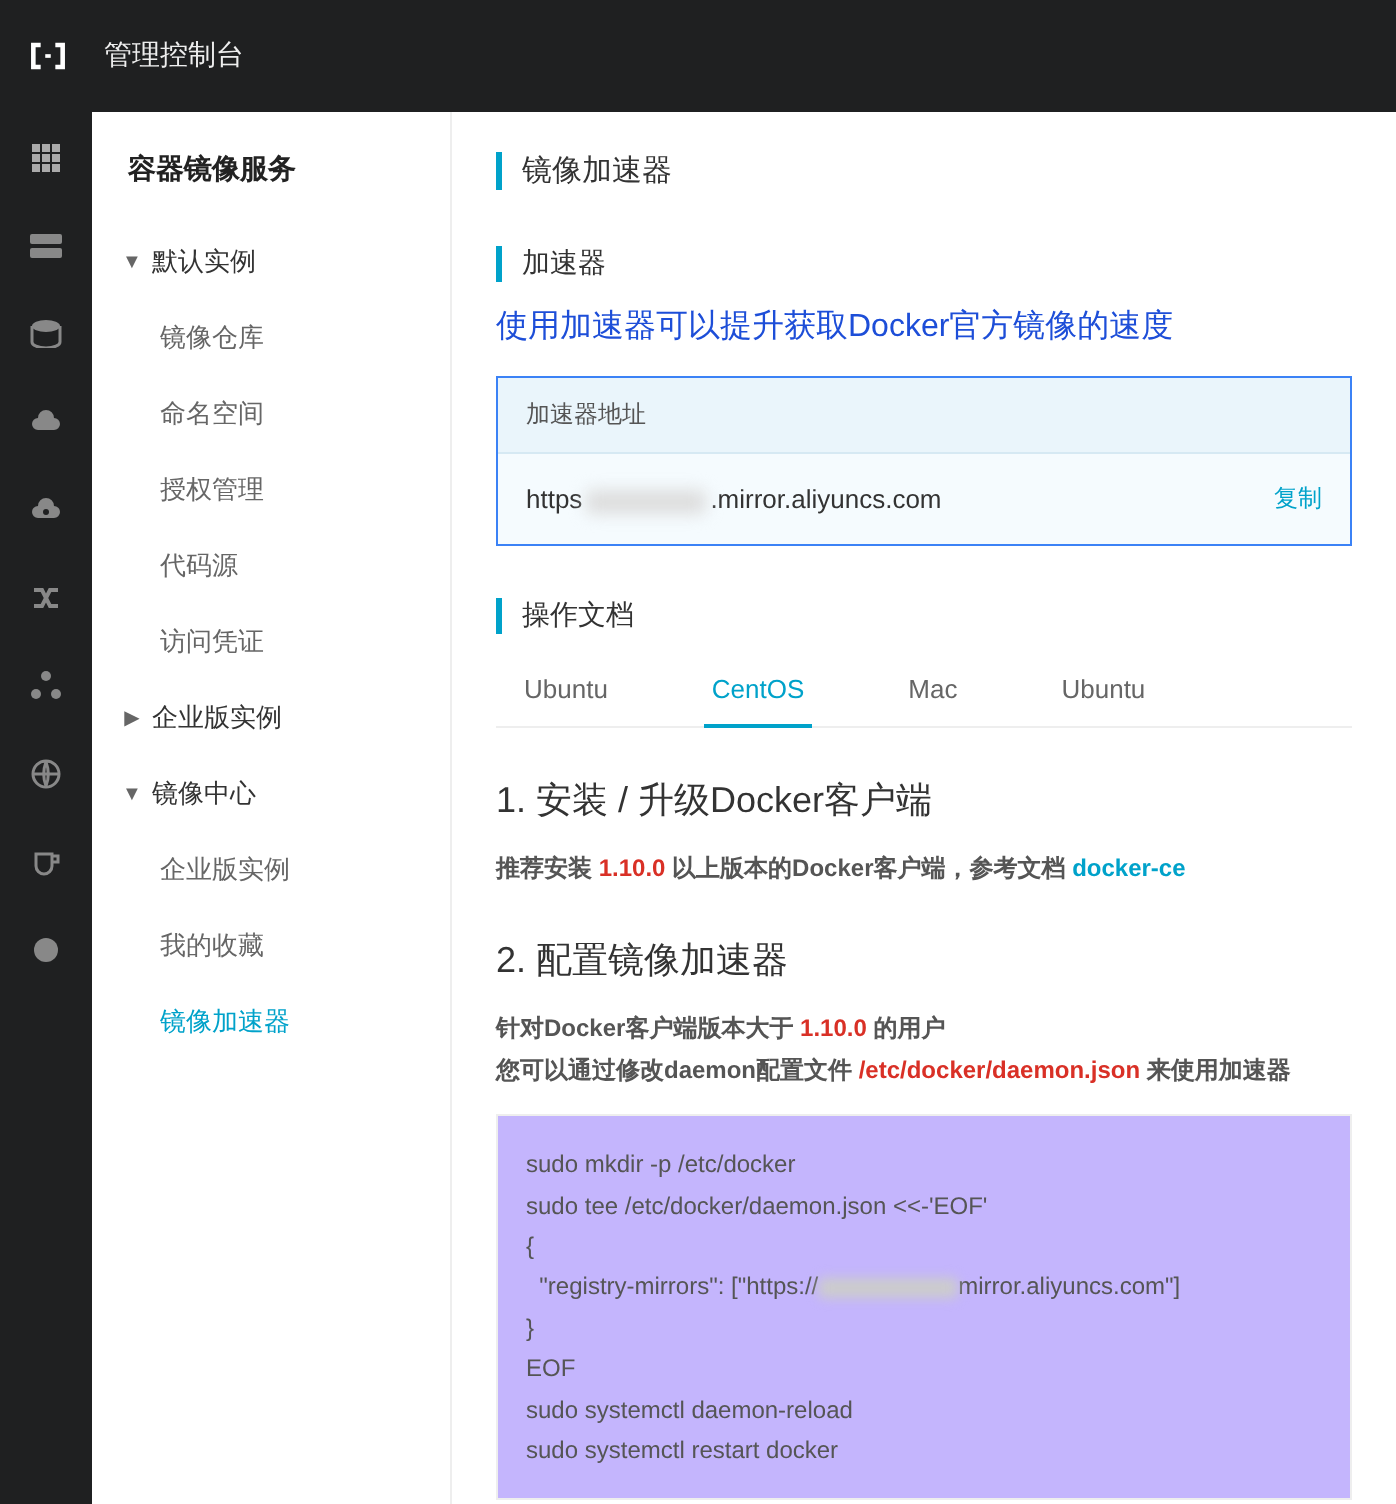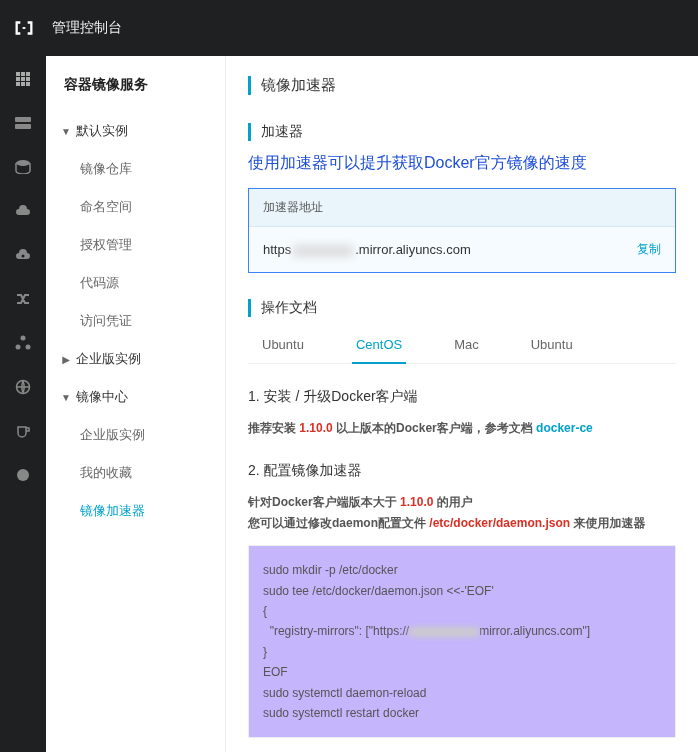--- a/index.html
+++ b/index.html
@@ -25,21 +25,21 @@
 .url-box .header { background: #eaf5fb; padding: 10px 14px; font-size: 12px; color: #555; border-bottom: 1px solid #d6e9f3; }
 .url-box .body { padding: 14px; display: flex; align-items: center; justify-content: space-between; font-size: 13px; }
 .url-box .url { color: #333; }
 .url-box .copy { color: #00a2ca; cursor: pointer; font-size: 12px; }
 .blur { display: inline-block; width: 60px; height: 12px; background: #ddd; border-radius: 3px; filter: blur(4px); vertical-align: middle; margin: 0 2px; }
 .blur-sm { display: inline-block; width: 70px; height: 10px; background: #ccc; border-radius: 3px; filter: blur(3px); vertical-align: middle; }
 .spacer { height: 26px; }
 .tabs { display: flex; gap: 44px; border-bottom: 1px solid #eee; margin-top: 12px; padding: 0 10px; align-items: flex-end; }
 .tabs .tab { padding: 8px 4px 10px; font-size: 13px; color: #666; cursor: pointer; border-bottom: 2px solid transparent; margin-bottom: -1px; }
 .tabs .tab.active { color: #00a2ca; border-bottom-color: #00a2ca; }
-.step-title { font-size: 14px; color: #333; margin-top: 24px; margin-bottom: 12px; }
+.step-title { font-size: 18px; color: #333; margin-top: 24px; margin-bottom: 12px; }
 .step-desc { font-size: 12px; color: #555; margin-bottom: 12px; line-height: 1.7; font-weight: bold; }
 .step-desc .red { color: #d93026; }
 .step-desc .link { color: #00a2ca; cursor: pointer; }
 .codebox { background: #c4b5fd; border: 1px solid #eee; padding: 14px; font-family: Liberation Sans, sans-serif; font-size: 12px; color: #555; line-height: 1.7; white-space: pre-wrap; }
 </style>
 </head>
 <body>
 
 <div class="topbar">
   <span class="logo">

